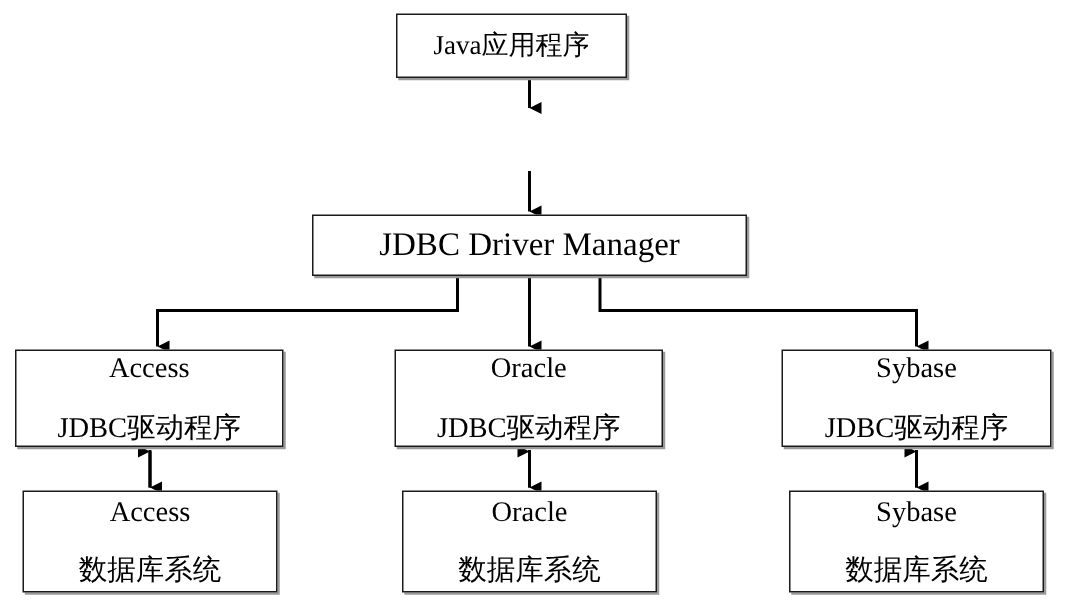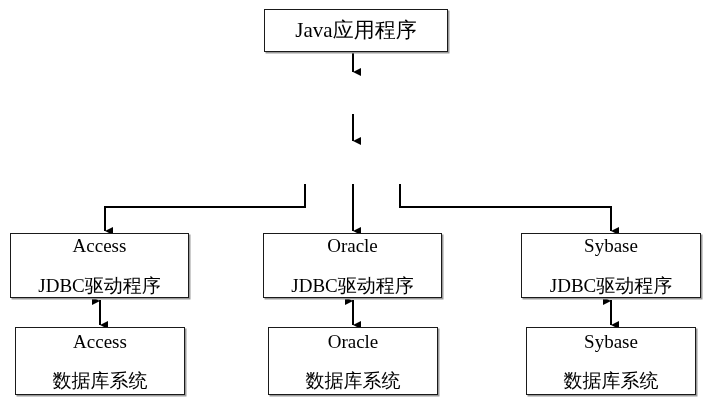--- a/index.html
+++ b/index.html
@@ -39,21 +39,21 @@
     justify-content: center;
     text-align: center;
     line-height: 1.12;
     z-index: 2;
   }
   .node .line1,
   .node .line2 {
     display: block;
     white-space: nowrap;
   }
-  .t-app      { left: 264px; top: 9px;   width: 184px; height: 43px;  font-size: 21px; justify-content: center; }
+  .t-app      { left: 264px; top: 9px;   width: 154px; height: 43px;  font-size: 18px; justify-content: center; }
   .t-api      { left: 264px; top: 74px;  width: 178px; height: 40px;  font-size: 22px; }
   .t-manager  { left: 208px; top: 143px; width: 290px; height: 41px;  font-size: 22px; }
 
   .drv        { top: 233px; height: 65px; font-size: 19px; }
   .drv-left   { left: 10px;  width: 179px; }
   .drv-mid    { left: 263px; width: 179px; }
   .drv-right  { left: 521px; width: 180px; }
 
   .dbx        { top: 327px; height: 68px; font-size: 19px; }
   .dbx-left   { left: 15px;  width: 170px; }
@@ -111,20 +111,23 @@
       <line x1="611" y1="325" x2="611" y2="301" stroke="#000000" stroke-width="2" marker-end="url(#arrowUp)"></line>
       <line x1="611" y1="300" x2="611" y2="325" stroke="#000000" stroke-width="2" marker-end="url(#arrowDown)"></line>
     </g>
   </svg>
 
   <div class="node t-app">
     <span class="line1">Java应用程序</span>
   </div>
 
 
+  <div class="node t-manager">
+    <span class="line1">JDBC Driver Manager</span>
+  </div>
 
   <div class="node drv drv-left">
     <span class="line1">Access</span>
     <span class="line2">JDBC驱动程序</span>
   </div>
 
   <div class="node drv drv-mid">
     <span class="line1">Oracle</span>
     <span class="line2">JDBC驱动程序</span>
   </div>

